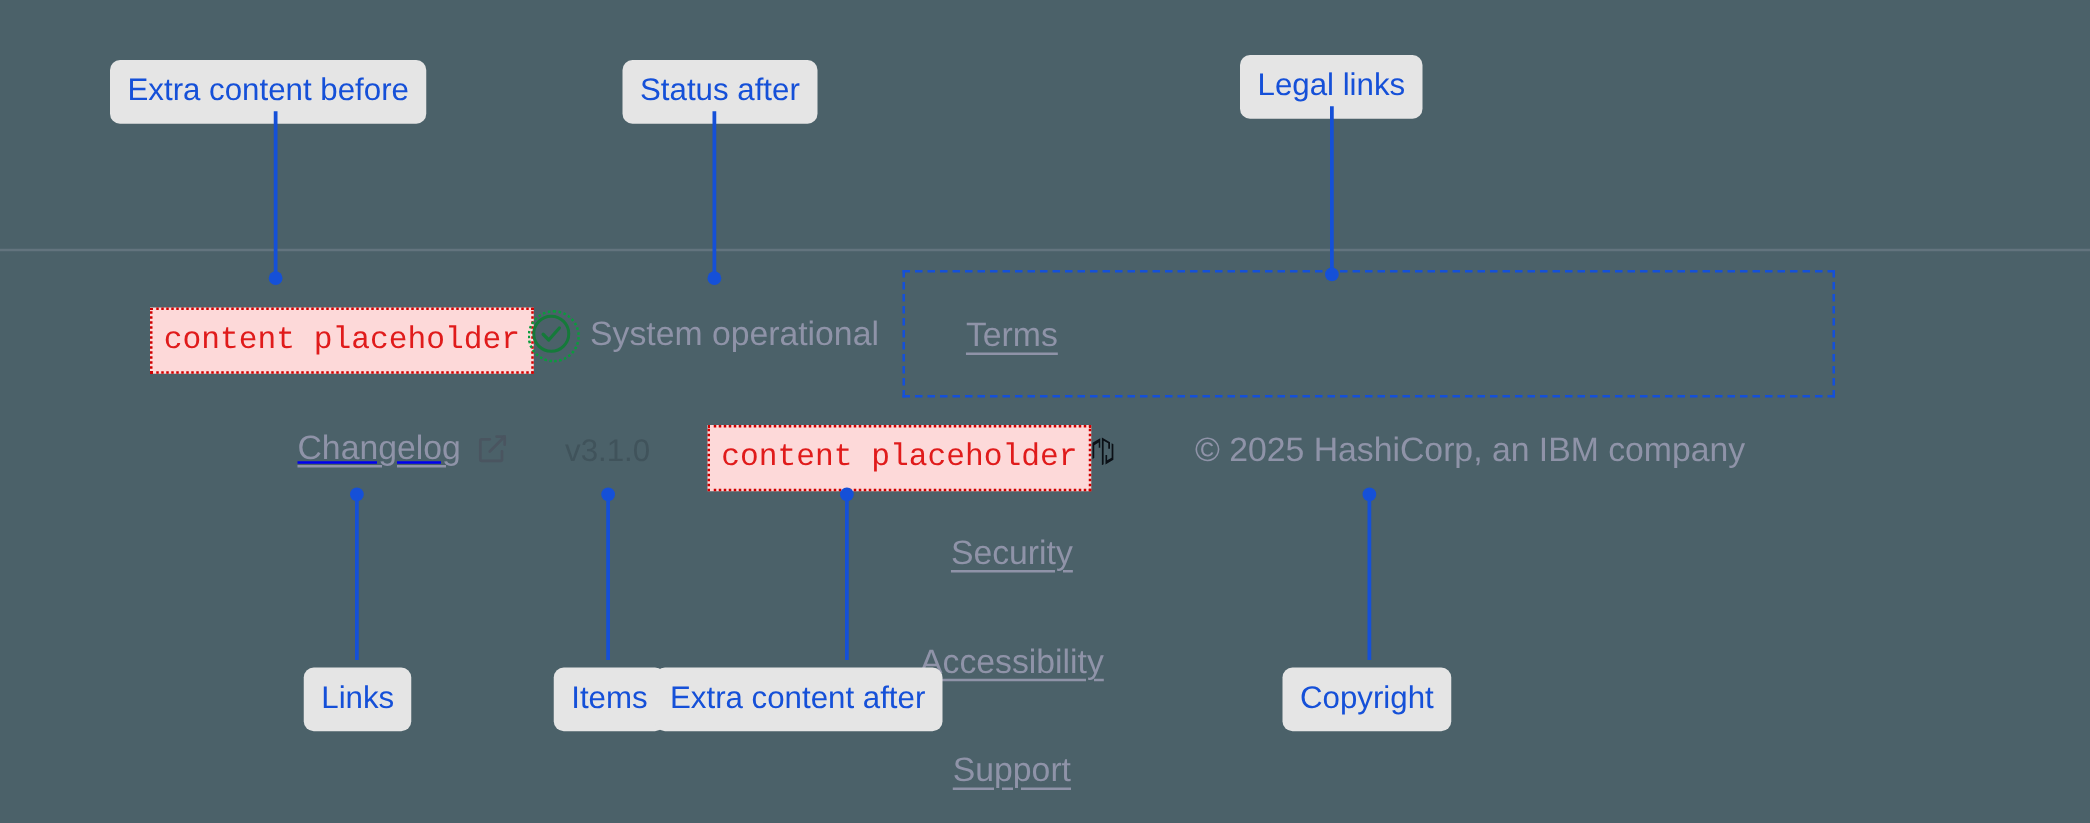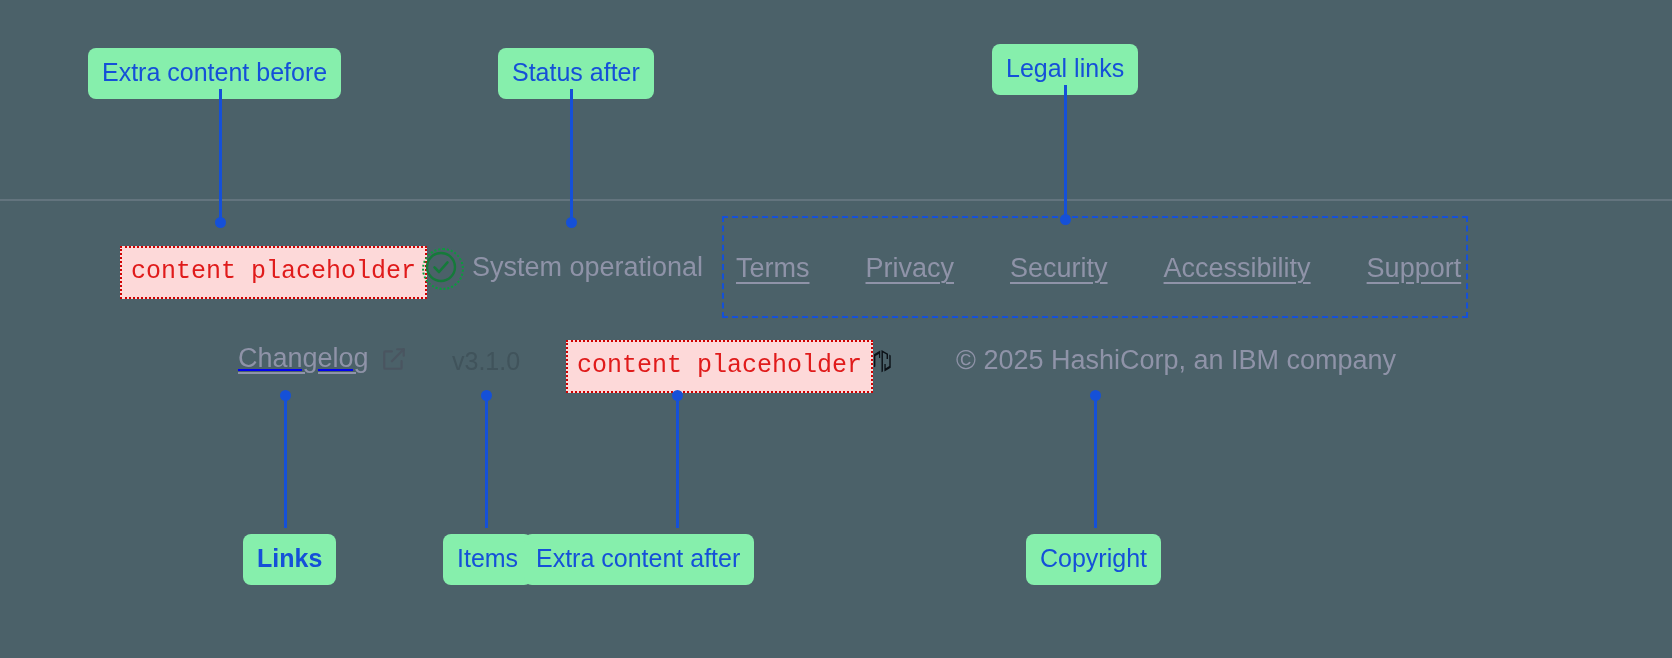--- a/index.html
+++ b/index.html
@@ -31,21 +31,21 @@
     top: 199px;
     width: 1672px;
     height: 2px;
     background: #6b7b85;
     opacity: .75;
   }
 
   
   .callout {
     position: absolute;
-    background: #86efac;
+    background: #e5e5e5;
     color: #1550d8;
     border-radius: 8px;
     font-size: 25px;
     line-height: 1;
     padding: 12px 14px 14px 14px;
     white-space: nowrap;
     font-family: "Liberation Sans", sans-serif;
   }
 
   
@@ -113,22 +113,23 @@
     top: 216px;
     width: 746px;
     height: 102px;
     border: 2px dashed #1550d8;
   }
   .legal-links {
     position: absolute;
     left: 736px;
     top: 253px;
     display: flex;
-    align-items: flex-start;
+    align-items: center;
     gap: 56px;
+    flex-direction: column;
   }
   .legal-links a {
     color: #8f93a8;
     font-size: 27px;
     text-decoration: underline;
     text-underline-offset: 5px;
     text-decoration-thickness: 2px;
     white-space: nowrap;
   }
 
@@ -239,21 +240,21 @@
       <path d="M6 9.2 L12.2 5.6 L12.2 13.1 L11.0 13.1 L11.0 9.0 L7.4 11.1 L7.4 21.4 L6 22.2 Z" fill="#0b1016"></path>
       <path d="M13.5 5.0 L20.0 8.8 L20.0 14.0 L18.6 14.0 L18.6 9.6 L14.9 7.5 L14.9 26.4 L13.5 27.2 Z" fill="#0b1016"></path>
       <path d="M21.3 9.6 L22.7 10.4 L22.7 22.8 L16.4 26.5 L16.4 18.9 L17.7 18.9 L17.7 23.2 L21.3 21.1 Z" fill="#0b1016"></path>
     </svg>
   </div>
 
   <div class="copyright-text">© 2025 HashiCorp, an IBM company</div>
 
   <div class="leader-dot" style="left:280px; top:390px;"></div>
   <div class="leader" style="left:284px; top:396px; height:132px;"></div>
-  <div class="callout" style="left:243px; top:534px;font-weight:bold;">Links</div>
+  <div class="callout" style="left:243px; top:534px;">Links</div>
 
   <div class="leader-dot" style="left:481px; top:390px;"></div>
   <div class="leader" style="left:485px; top:396px; height:132px;"></div>
   <div class="callout" style="left:443px; top:534px;">Items</div>
 
   <div class="leader-dot" style="left:672px; top:390px;"></div>
   <div class="leader" style="left:676px; top:396px; height:132px;"></div>
   <div class="callout" style="left:524px; top:534px;padding-left:12px;">Extra content after</div>
 
   <div class="leader-dot" style="left:1090px; top:390px;"></div>

